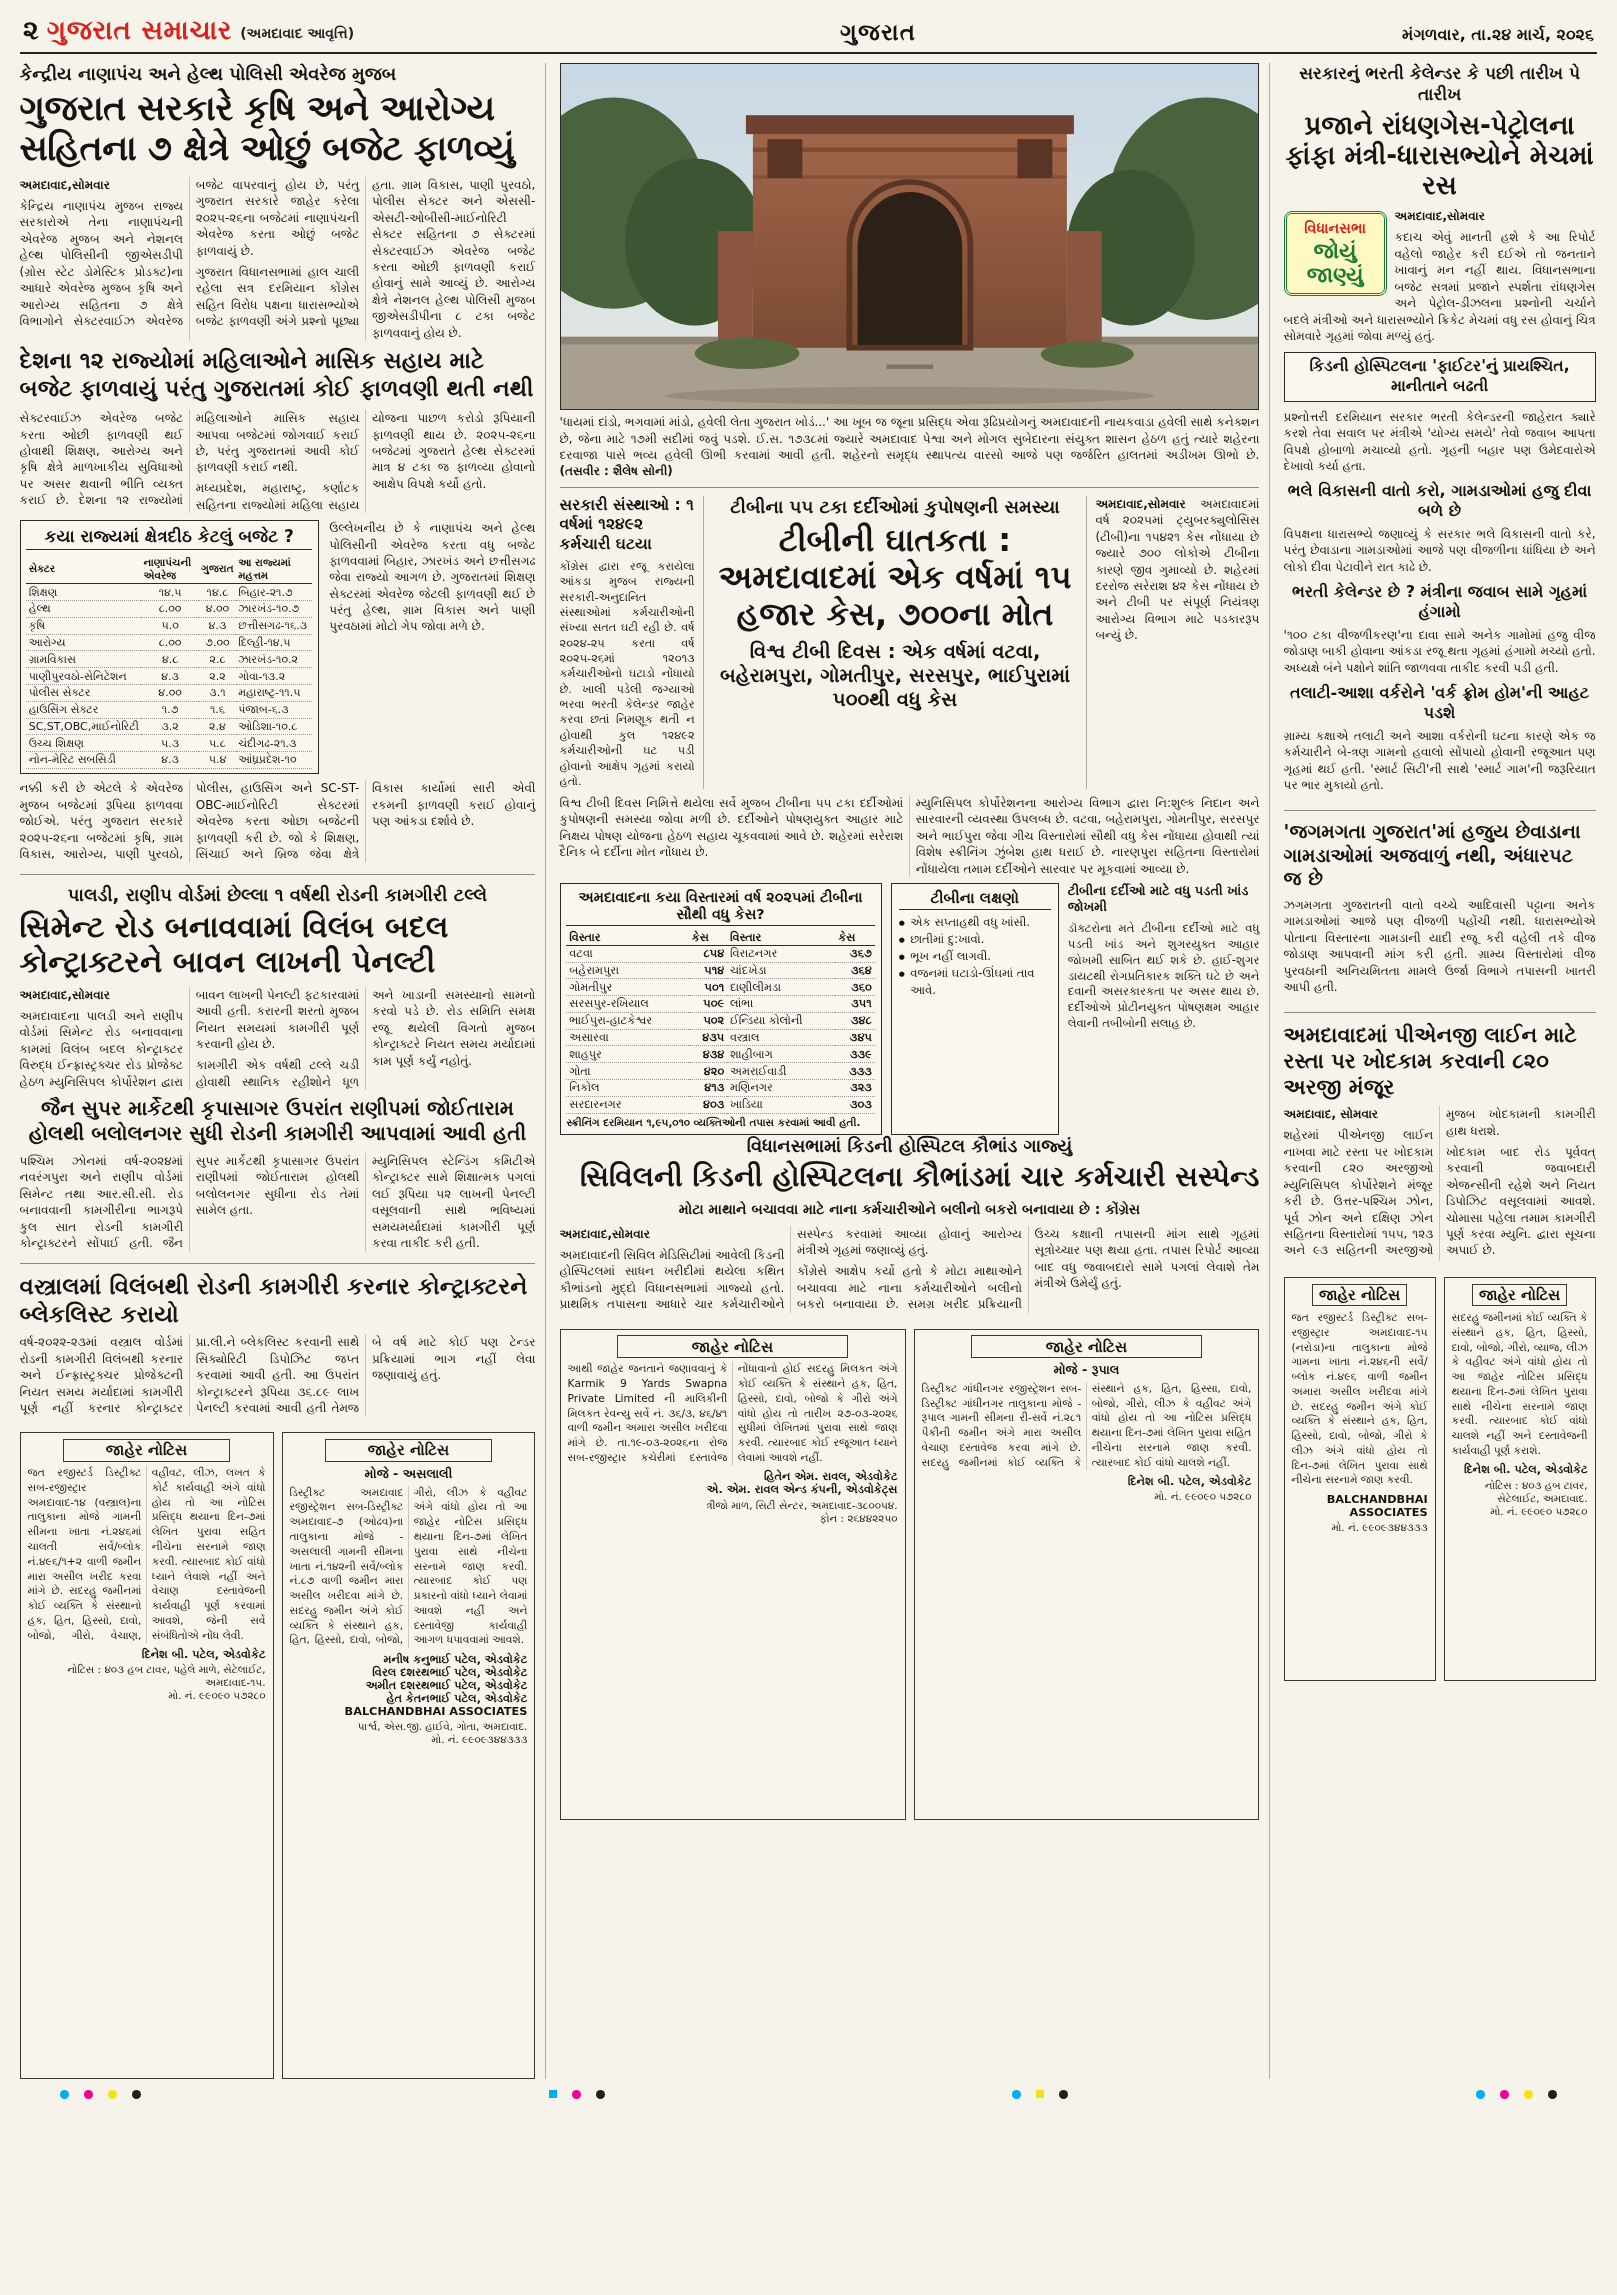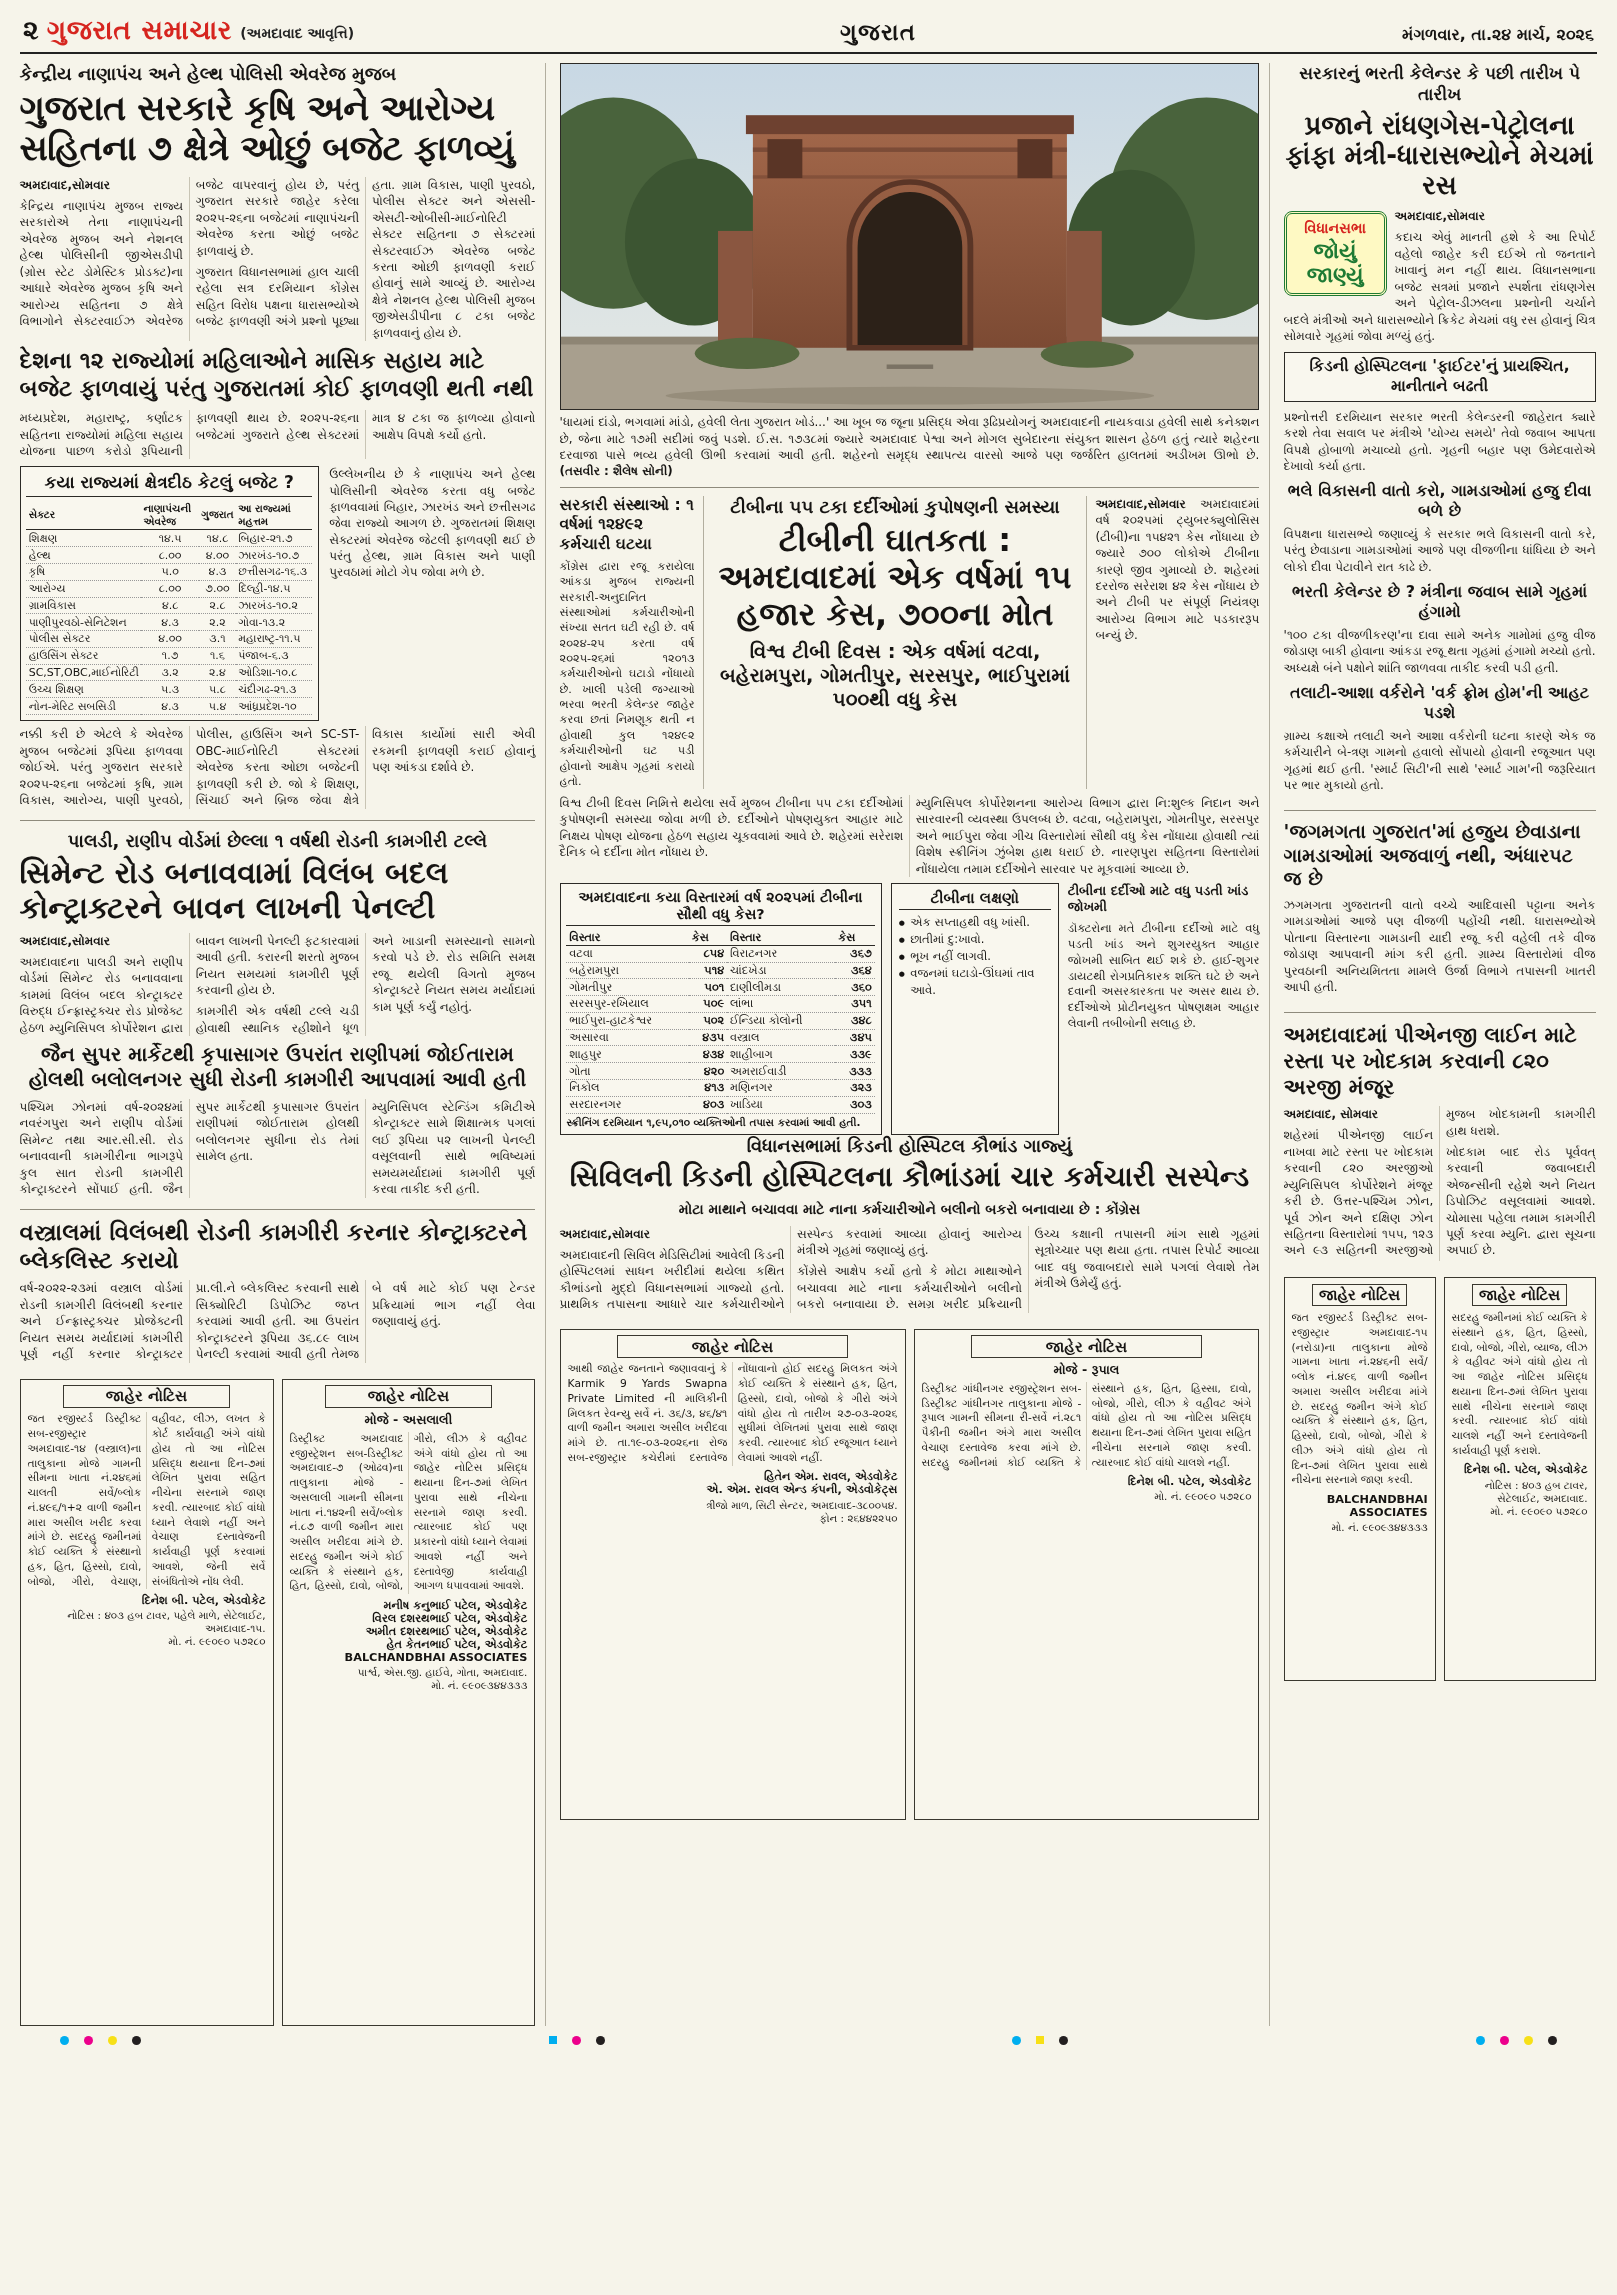--- a/index.html
+++ b/index.html
@@ -144,20 +144,21 @@
           <div>
 
           <p>કેન્દ્રિય નાણાપંચ મુજબ રાજ્ય સરકારોએ તેના નાણાપંચની એવરેજ મુજબ અને નેશનલ હેલ્થ પોલિસીની જીએસડીપી (ગ્રોસ સ્ટેટ ડોમેસ્ટિક પ્રોડક્ટ)ના આધારે એવરેજ મુજબ કૃષિ અને આરોગ્ય સહિતના ૭ ક્ષેત્રે વિભાગોને સેક્ટરવાઈઝ એવરેજ બજેટ વાપરવાનું હોય છે, પરંતુ ગુજરાત સરકારે જાહેર કરેલા ૨૦૨૫-૨૬ના બજેટમાં નાણાપંચની એવરેજ કરતા ઓછું બજેટ ફાળવાયું છે.</p>
               <p>ગુજરાત વિધાનસભામાં હાલ ચાલી રહેલા સત્ર દરમિયાન કોંગ્રેસ સહિત વિરોધ પક્ષના ધારાસભ્યોએ બજેટ ફાળવણી અંગે પ્રશ્નો પૂછ્યા હતા. ગ્રામ વિકાસ, પાણી પુરવઠો, પોલીસ સેક્ટર અને એસસી-એસટી-ઓબીસી-માઈનોરિટી સેક્ટર સહિતના ૭ સેક્ટરમાં સેક્ટરવાઈઝ એવરેજ બજેટ કરતા ઓછી ફાળવણી કરાઈ હોવાનું સામે આવ્યું છે. આરોગ્ય ક્ષેત્રે નેશનલ હેલ્થ પોલિસી મુજબ જીએસડીપીના ૮ ટકા બજેટ ફાળવવાનું હોય છે.</p>
             </div>
         </div>
         <div class="subhead-band">દેશના ૧૨ રાજ્યોમાં મહિલાઓને માસિક સહાય માટે બજેટ ફાળવાયું પરંતુ ગુજરાતમાં કોઈ ફાળવણી થતી નથી</div>
         <div class="body-text cols3">
           <div>
 
+          <p>સેક્ટરવાઈઝ એવરેજ બજેટ કરતા ઓછી ફાળવણી થઈ હોવાથી શિક્ષણ, આરોગ્ય અને કૃષિ ક્ષેત્રે માળખાકીય સુવિધાઓ પર અસર થવાની ભીતિ વ્યક્ત કરાઈ છે. દેશના ૧૨ રાજ્યોમાં મહિલાઓને માસિક સહાય આપવા બજેટમાં જોગવાઈ કરાઈ છે, પરંતુ ગુજરાતમાં આવી કોઈ ફાળવણી કરાઈ નથી.</p>
               <p>મધ્યપ્રદેશ, મહારાષ્ટ્ર, કર્ણાટક સહિતના રાજ્યોમાં મહિલા સહાય યોજના પાછળ કરોડો રૂપિયાની ફાળવણી થાય છે. ૨૦૨૫-૨૬ના બજેટમાં ગુજરાતે હેલ્થ સેક્ટરમાં માત્ર ૪ ટકા જ ફાળવ્યા હોવાનો આક્ષેપ વિપક્ષે કર્યો હતો.</p>
             </div>
         </div>
 
         <div class="tbl-note-row">
           <div class="box-table">
             <div class="box-table-title">કયા રાજ્યમાં ક્ષેત્રદીઠ કેટલું બજેટ ?</div>
             <table class="datatable">
               <thead>
                 <tr>
@@ -453,21 +454,21 @@
             </ul>
         </div>
         <div class="sugar-box">
           <h3 class="headline-sm">ટીબીના દર્દીઓ માટે વધુ પડતી ખાંડ જોખમી</h3>
           <p class="sb">ડૉક્ટરોના મતે ટીબીના દર્દીઓ માટે વધુ પડતી ખાંડ અને શુગરયુક્ત આહાર જોખમી સાબિત થઈ શકે છે. હાઈ-શુગર ડાયટથી રોગપ્રતિકારક શક્તિ ઘટે છે અને દવાની અસરકારકતા પર અસર થાય છે. દર્દીઓએ પ્રોટીનયુક્ત પોષણક્ષમ આહાર લેવાની તબીબોની સલાહ છે.</p>
         </div>
       </div>
 
       <div class="article">
         <div class="kicker center">વિધાનસભામાં કિડની હોસ્પિટલ કૌભાંડ ગાજ્યું</div>
-        <h1 class="headline-lg" style="font-size:28px;text-align:center">સિવિલની કિડની હોસ્પિટલના કૌભાંડમાં ચાર કર્મચારી સસ્પેન્ડ</h1>
+        <h1 class="headline-lg" style="font-size:28px;text-align:right">સિવિલની કિડની હોસ્પિટલના કૌભાંડમાં ચાર કર્મચારી સસ્પેન્ડ</h1>
         <div class="subhead-band center" style="font-size:14px">મોટા માથાને બચાવવા માટે નાના કર્મચારીઓને બલીનો બકરો બનાવાયા છે : કોંગ્રેસ</div>
         <div class="body-text cols3">
           <p><strong class="dateline">અમદાવાદ,સોમવાર</strong></p>
           <div>
 
           <p>અમદાવાદની સિવિલ મેડિસિટીમાં આવેલી કિડની હોસ્પિટલમાં સાધન ખરીદીમાં થયેલા કથિત કૌભાંડનો મુદ્દો વિધાનસભામાં ગાજ્યો હતો. પ્રાથમિક તપાસના આધારે ચાર કર્મચારીઓને સસ્પેન્ડ કરવામાં આવ્યા હોવાનું આરોગ્ય મંત્રીએ ગૃહમાં જણાવ્યું હતું.</p>
               <p>કોંગ્રેસે આક્ષેપ કર્યો હતો કે મોટા માથાઓને બચાવવા માટે નાના કર્મચારીઓને બલીનો બકરો બનાવાયા છે. સમગ્ર ખરીદ પ્રક્રિયાની ઉચ્ચ કક્ષાની તપાસની માંગ સાથે ગૃહમાં સૂત્રોચ્ચાર પણ થયા હતા. તપાસ રિપોર્ટ આવ્યા બાદ વધુ જવાબદારો સામે પગલાં લેવાશે તેમ મંત્રીએ ઉમેર્યું હતું.</p>
             </div>
         </div>
       </div>

